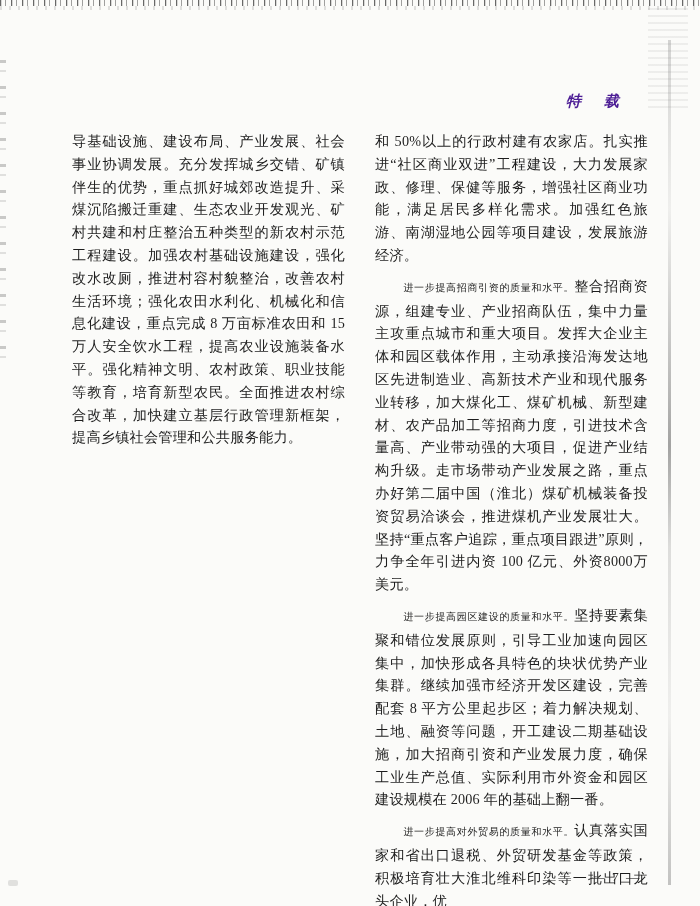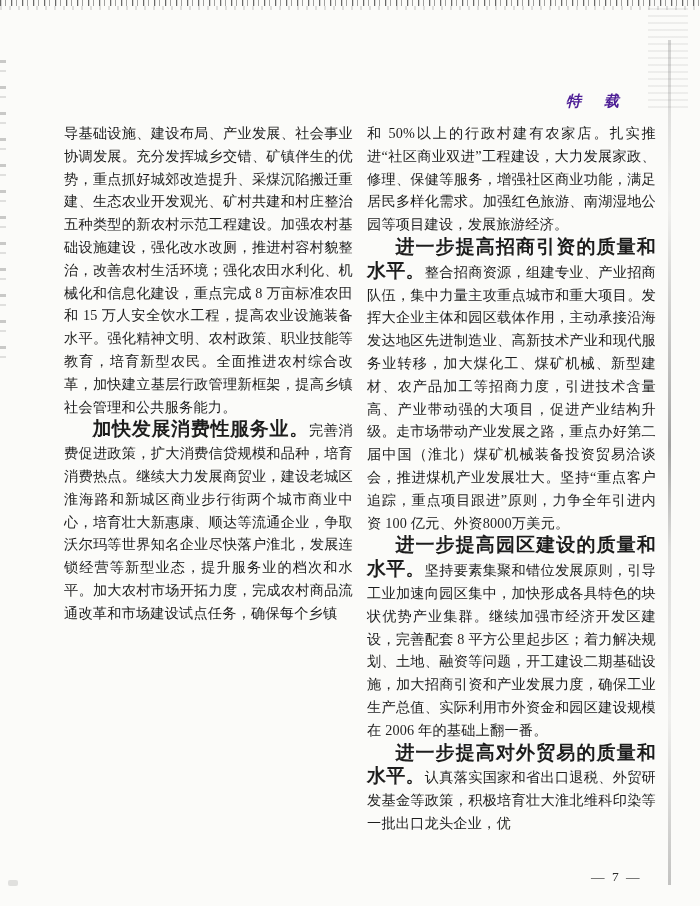--- a/index.html
+++ b/index.html
@@ -58,28 +58,28 @@
     letter-spacing: 4px; color: #4c1d95;
   }
 
   
   .columns {
     position: absolute; left: 64px; top: 122px; width: 592px;
     display: flex; gap: 14px;
   }
   .col { width: 289px; }
   .col p {
-    margin: 0; text-align: justify;
+    margin: 8px; text-align: justify;
     font-size: 14.2px; line-height: 22.8px;
     text-indent: 2em;
     letter-spacing: 0.2px;
   }
   .col p.cont { text-indent: 0; }
   .lead-kai { font-weight: bold; font-style: italic; }
-  .lead-hei { font-weight: bold; font-family: "Liberation Sans", "DejaVu Sans", sans-serif; font-size: 19px; }
+  .lead-hei { font-weight: normal; font-family: "Liberation Sans", "DejaVu Sans", sans-serif; font-size: 10px; }
 
   
   .page-num {
     position: absolute; left: 591px; top: 869px;
     font-size: 13.5px; letter-spacing: 2px; color: #2a2a2a;
   }
 </style>
 </head>
 <body>
 
@@ -88,21 +88,20 @@
 <div class="noise-left"></div>
 <div class="crease-right"></div>
 <div class="speck-tr"></div>
 <div class="speck-bl"></div>
 
 <div class="running-head">特　载</div>
 
 <div class="columns">
   <div class="col">
     <p class="cont"><span>导基础设施、建设布局、产业发展、社会事业协调发展。充分发挥城乡交错、矿镇伴生的优势，重点抓好城郊改造提升、采煤沉陷搬迁重建、生态农业开发观光、矿村共建和村庄整治五种类型的新农村示范工程建设。加强农村基础设施建设，强化改水改厕，推进村容村貌整治，改善农村生活环境；强化农田水利化、机械化和信息化建设，重点完成 8 万亩标准农田和 15 万人安全饮水工程，提高农业设施装备水平。强化精神文明、农村政策、职业技能等教育，培育新型农民。全面推进农村综合改革，加快建立基层行政管理新框架，提高乡镇社会管理和公共服务能力。</span></p>
-    <p><span class="lead-hei">加快发展消费性服务业。</span><span>完善消费促进政策，扩大消费信贷规模和品种，培育消费热点。继续大力发展商贸业，建设老城区淮海路和新城区商业步行街两个城市商业中心，培育壮大新惠康、顺达等流通企业，争取沃尔玛等世界知名企业尽快落户淮北，发展连锁经营等新型业态，提升服务业的档次和水平。加大农村市场开拓力度，完成农村商品流通改革和市场建设试点任务，确保每个乡镇</span></p>
   </div>
   <div class="col">
     <p class="cont"><span>和 50%以上的行政村建有农家店。扎实推进“社区商业双进”工程建设，大力发展家政、修理、保健等服务，增强社区商业功能，满足居民多样化需求。加强红色旅游、南湖湿地公园等项目建设，发展旅游经济。</span></p>
     <p><span class="lead-hei">进一步提高招商引资的质量和水平。</span><span>整合招商资源，组建专业、产业招商队伍，集中力量主攻重点城市和重大项目。发挥大企业主体和园区载体作用，主动承接沿海发达地区先进制造业、高新技术产业和现代服务业转移，加大煤化工、煤矿机械、新型建材、农产品加工等招商力度，引进技术含量高、产业带动强的大项目，促进产业结构升级。走市场带动产业发展之路，重点办好第二届中国（淮北）煤矿机械装备投资贸易洽谈会，推进煤机产业发展壮大。坚持“重点客户追踪，重点项目跟进”原则，力争全年引进内资 100 亿元、外资8000万美元。</span></p>
     <p><span class="lead-hei">进一步提高园区建设的质量和水平。</span><span>坚持要素集聚和错位发展原则，引导工业加速向园区集中，加快形成各具特色的块状优势产业集群。继续加强市经济开发区建设，完善配套 8 平方公里起步区；着力解决规划、土地、融资等问题，开工建设二期基础设施，加大招商引资和产业发展力度，确保工业生产总值、实际利用市外资金和园区建设规模在 2006 年的基础上翻一番。</span></p>
     <p><span class="lead-hei">进一步提高对外贸易的质量和水平。</span><span>认真落实国家和省出口退税、外贸研发基金等政策，积极培育壮大淮北维科印染等一批出口龙头企业，优</span></p>
   </div>
 </div>
 
 <div class="page-num">— 7 —</div>

